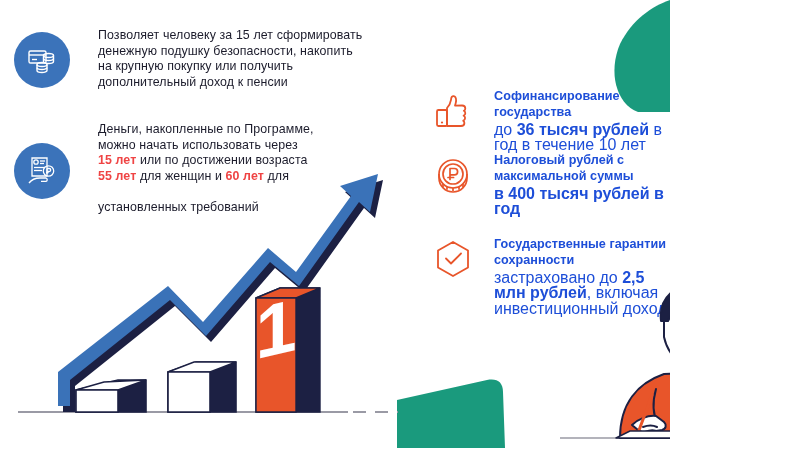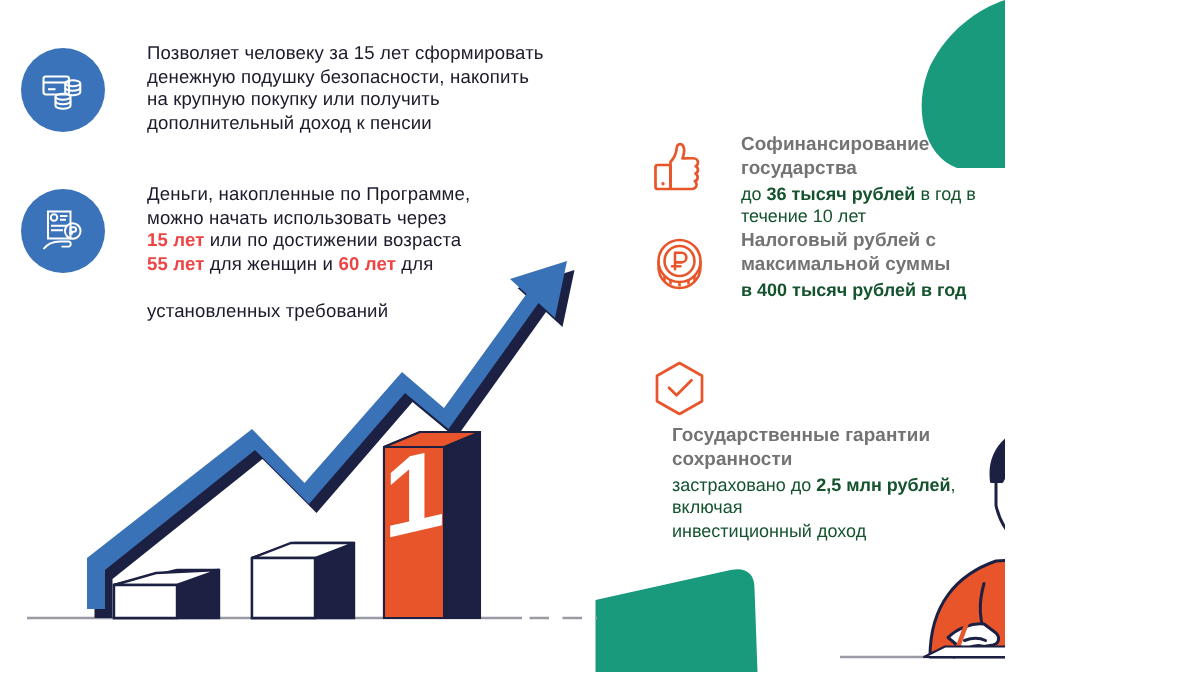--- a/index.html
+++ b/index.html
@@ -12,21 +12,21 @@
   }
   .stage{position:absolute;inset:0;width:670px;height:450px;overflow:hidden;}
 
   
   .green-wedge{position:absolute;top:0;right:0;width:62px;height:112px;}
   .green-quad{position:absolute;left:395px;top:378px;width:112px;height:72px;}
 
   
   .info-block{position:absolute;display:flex;align-items:flex-start;}
   .info-1{left:14px;top:28px;}
-  .info-2{left:14px;top:122px;}
+  .info-2{left:14px;top:122px;align-items:center;}
   .circle-icon{
     width:56px;height:56px;border-radius:50%;
     background:#3b73ba;
     flex:0 0 56px;
     display:flex;align-items:center;justify-content:center;
     margin-top:4px;
   }
   .info-text{
     margin-left:28px;
     font-size:12.4px;
@@ -42,29 +42,29 @@
 
   
   .adv-title{
     position:absolute;left:428px;top:30px;
     font-size:27px;font-weight:bold;color:#1c2043;
     letter-spacing:.3px;
   }
   .benefit{position:absolute;display:flex;align-items:flex-start;}
   .b1{left:430px;top:88px;}
   .b2{left:430px;top:152px;}
-  .b3{left:430px;top:236px;flex-direction:column;}
+  .b3{left:430px;top:236px;}
   .b-icon{width:46px;height:46px;flex:0 0 46px;}
   .b-text{margin-left:18px;max-width:300px;}
   .b-head{
-    font-size:12.6px;font-weight:bold;color:#737373;
+    font-size:12.6px;font-weight:bold;color:#1d4ed8;
     line-height:16px;letter-spacing:.05px;
   }
   .b-sub{
-    font-size:12px;color:#14532d;line-height:15.4px;margin-top:2px;
+    font-size:16px;color:#1d4ed8;line-height:15.4px;margin-top:2px;
   }
   .b-sub b{font-weight:bold;}
 
   
   .person{position:absolute;left:560px;top:275px;width:240px;height:175px;}
 </style>
 </head>
 <body>
 
 <div class="stage">

